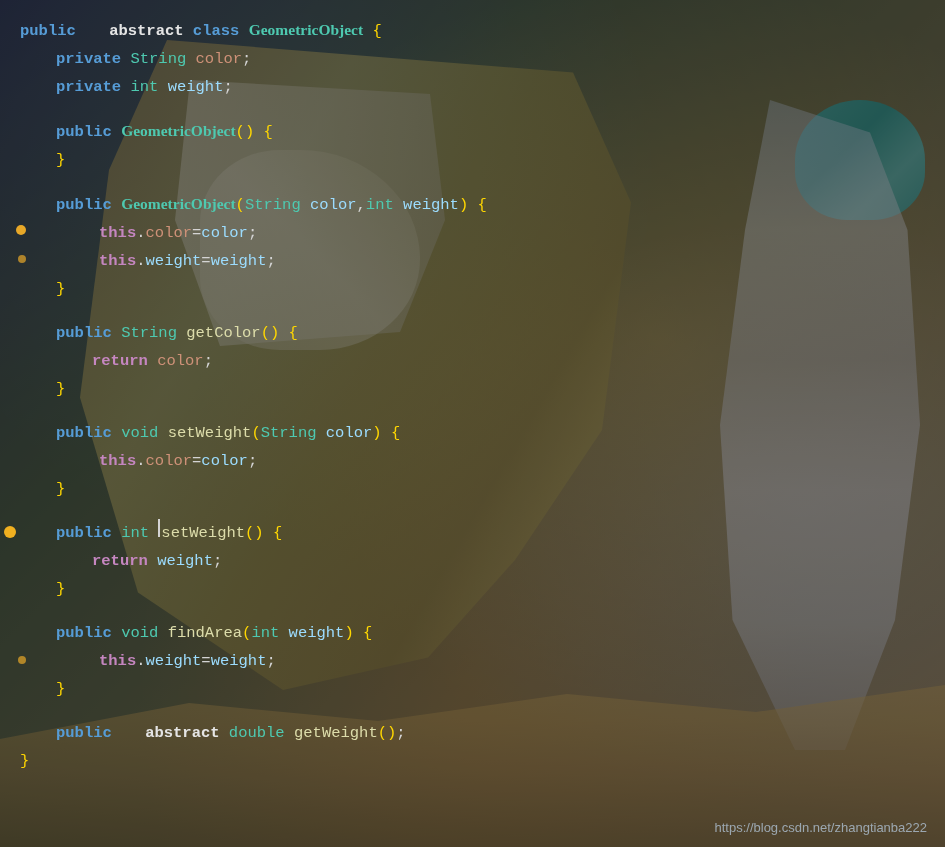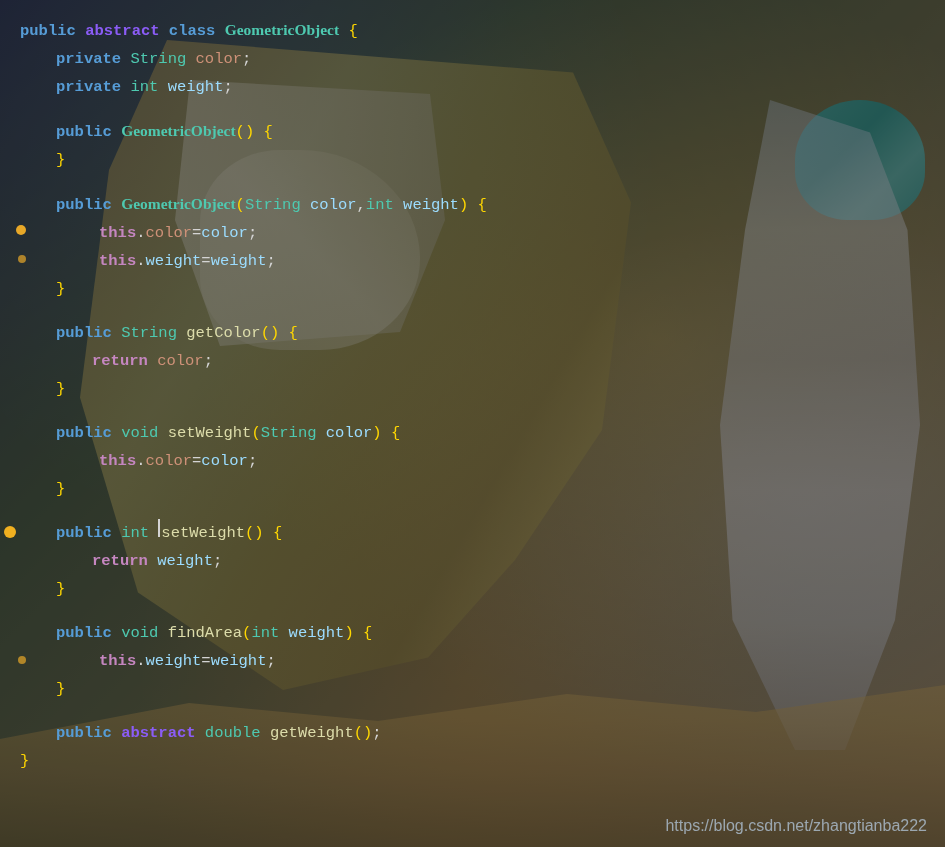--- a/index.html
+++ b/index.html
@@ -113,21 +113,21 @@
     .code-line {
       display: flex;
       align-items: baseline;
       min-height: 28px;
       font-size: 15.5px;
       line-height: 28px;
       position: relative;
     }
 
     .kw { color: #569cd6; font-weight: bold; }         
-    .kw-abstract { color: #8b5cf6; font-weight: bold; } 
+    .kw-abstract { color: #e5e5e5; font-weight: bold; margin-left: 24px; } 
     .kw-return { color: #c586c0; font-weight: bold; }   
     .kw-this { color: #c586c0; font-weight: bold; margin-left: 7px; }     
     .type { color: #4ec9b0; }                            
     .classname { color: #4ec9b0; font-weight: bold; font-family: Liberation Serif, serif; }   
     .method { color: #dcdcaa; }                          
     .field-color { color: #ce9178; }                     
     .field-weight { color: #9cdcfe; }                    
     .param { color: #9cdcfe; }                           
     .plain { color: #d4d4d4; }                           
     .brace { color: #ffd700; }                           
@@ -135,21 +135,21 @@
     .paren { color: #ffd700; }
     .blank { height: 16px; }
     .indent1 { display: inline-block; width: 36px; }
     .indent2 { display: inline-block; width: 72px; }
 
     .watermark {
       position: absolute;
       bottom: 12px;
       right: 18px;
       color: rgba(180, 200, 220, 0.75);
-      font-size: 16px;
+      font-size: 13px;
       font-family: Arial, sans-serif;
       z-index: 20;
     }
   </style>
 </head>
 <body>
 
 <div class="bg-image"></div>
 <div class="mech-shape">
   <div class="mech-body"></div>

